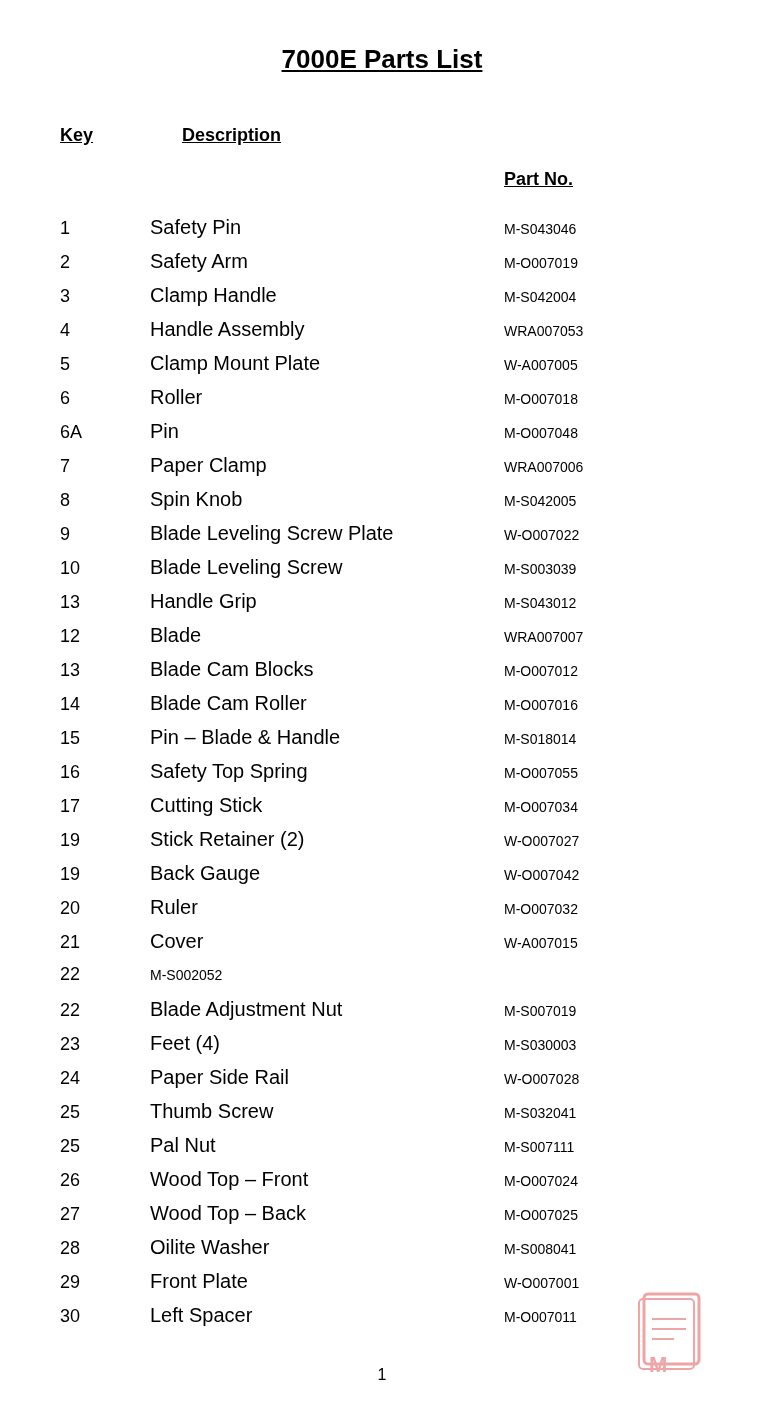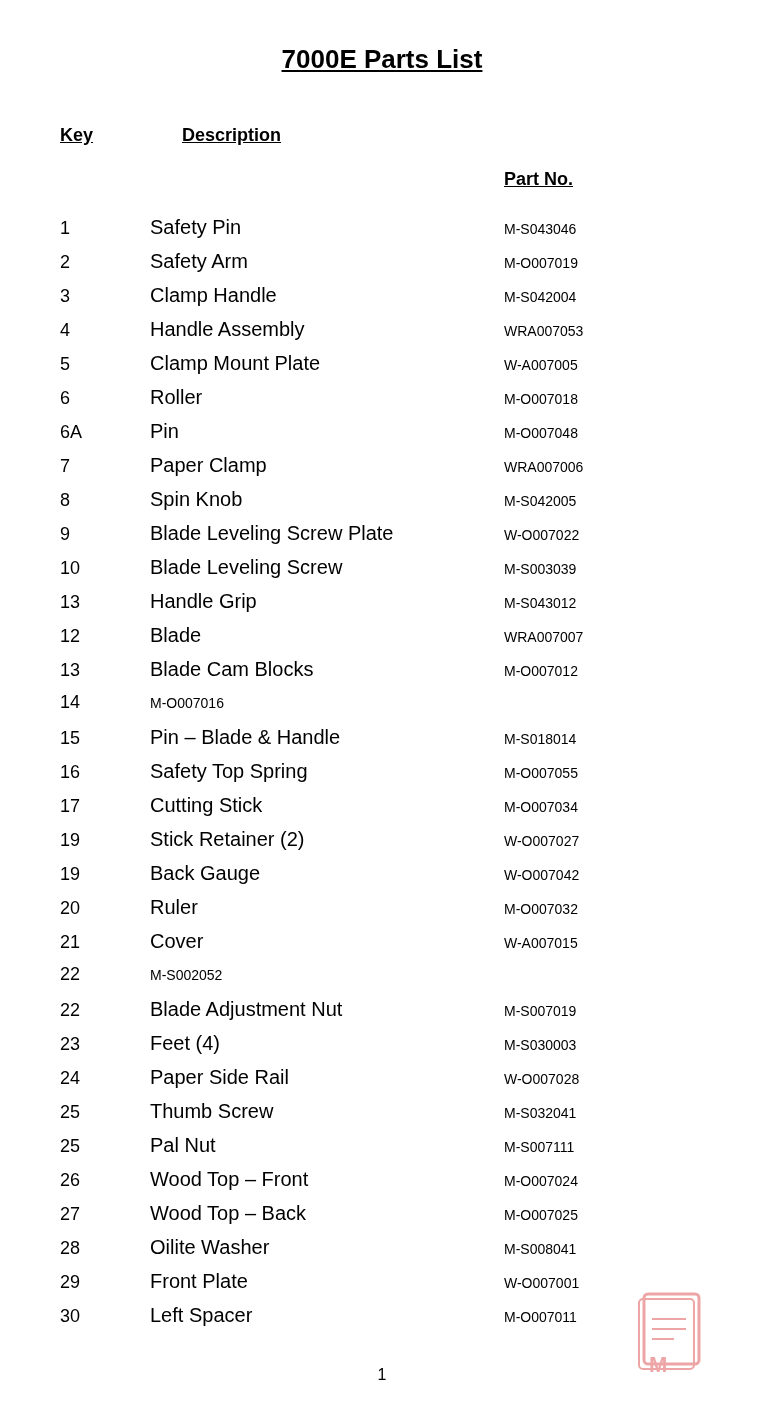--- a/index.html
+++ b/index.html
@@ -192,20 +192,21 @@
         <div class="part-description">Blade</div>
         <div class="part-number">WRA007007</div>
       </div>
       <div class="part-row">
         <div class="part-key">13</div>
         <div class="part-description">Blade Cam Blocks</div>
         <div class="part-number">M-O007012</div>
       </div>
       <div class="part-row">
         <div class="part-key">14</div>
+        <div class="part-description">Blade Cam Roller</div>
         <div class="part-number">M-O007016</div>
       </div>
       <div class="part-row">
         <div class="part-key">15</div>
         <div class="part-description">Pin – Blade &amp; Handle</div>
         <div class="part-number">M-S018014</div>
       </div>
       <div class="part-row">
         <div class="part-key">16</div>
         <div class="part-description">Safety Top Spring</div>

